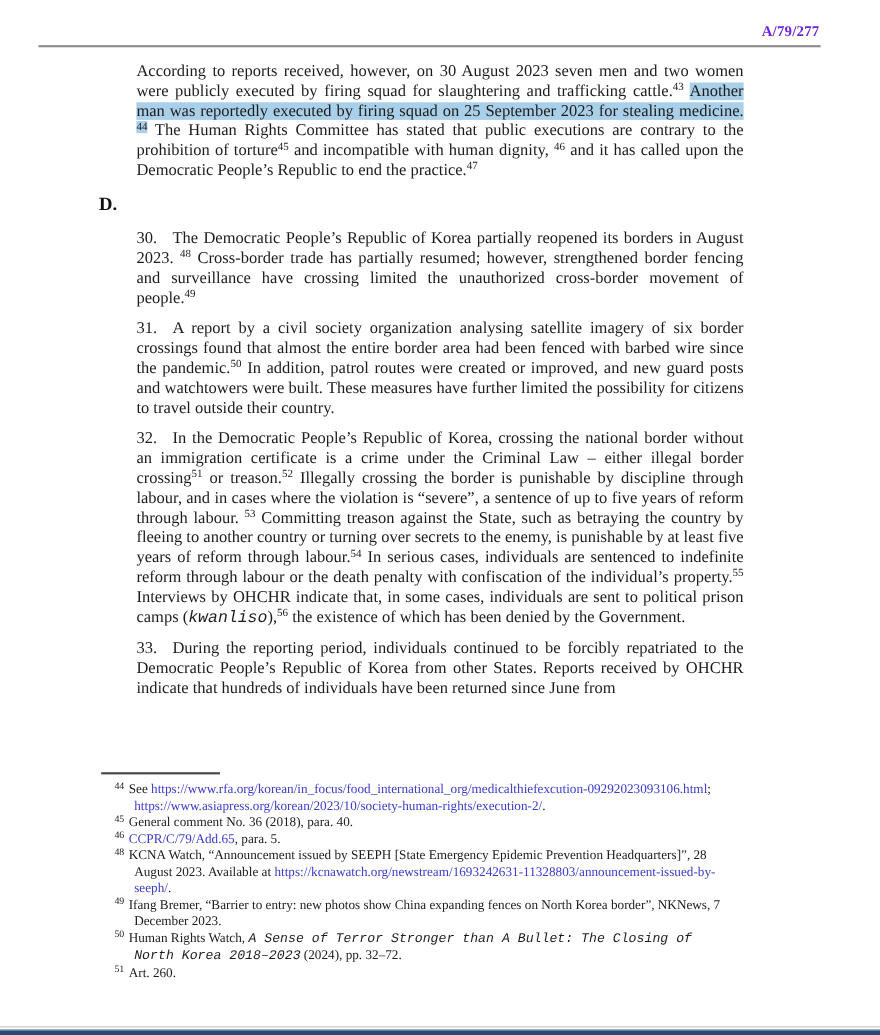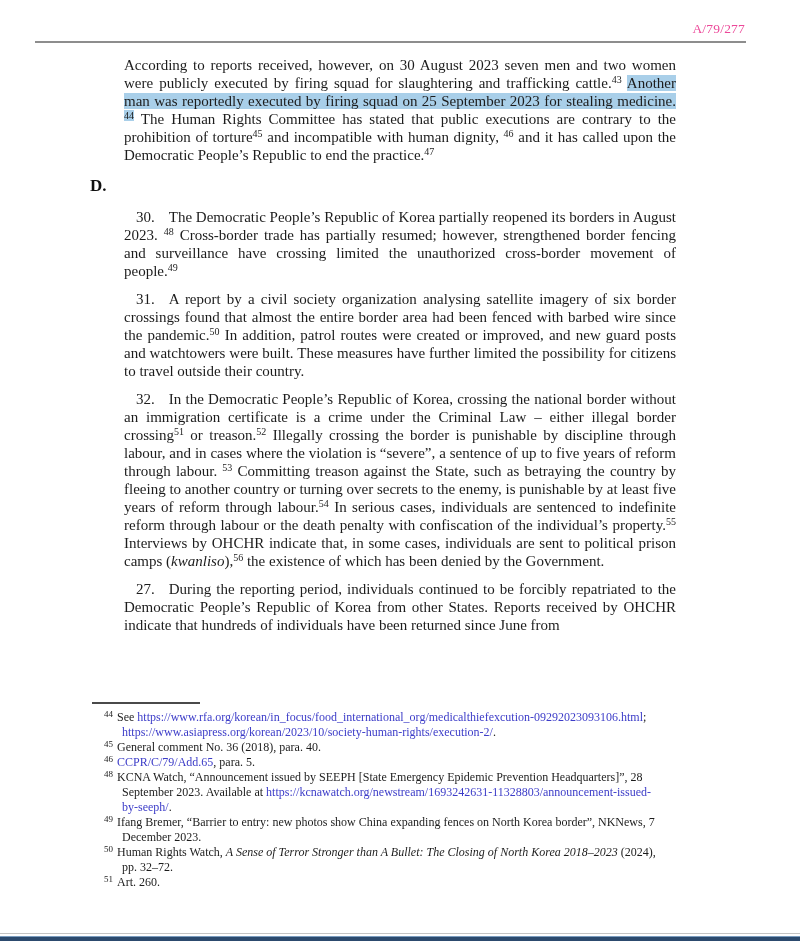--- a/index.html
+++ b/index.html
@@ -3,39 +3,39 @@
 <meta charset="utf-8">
 <style>
   html,body{margin:0;padding:0;background:#ffffff;}
   .page{
     position:relative;width:800px;height:941px;background:#ffffff;
     font-family:"Liberation Serif","DejaVu Serif",serif;color:#1c1c1c;
     overflow:hidden;
   }
   .doc-symbol{
     position:absolute;top:21px;right:55px;
-    font-size:13.5px;font-weight:normal;letter-spacing:.2px;color:#ec4899;
+    font-size:13.5px;font-weight:bold;letter-spacing:.2px;color:#6d28d9;
   }
   .header-rule{
     position:absolute;top:41px;left:35px;width:711px;height:0;
     border-top:2px solid #8d8d8d;
   }
   .body-content{position:absolute;top:56px;left:124px;width:552px;}
   p.body-para{
     margin:0 0 10px 0;font-size:15px;line-height:18px;text-align:justify;
   }
   h2.section{
     margin:12px 0 12px -34px;display:flex;align-items:baseline;
     font-size:17px;line-height:20px;font-weight:bold;color:#101010;
   }
   .h-letter{width:34px;flex:0 0 34px;}
-  .pnum{padding-right:14px;margin-left:12px;}
+  .pnum{padding-right:14px;}
   sup.sup{font-size:10px;line-height:0;position:relative;top:-5px;vertical-align:baseline;}
   .hl{background:var(--hl,#a9cfe9);}
-  em{font-style:italic;}
+  em{font-style:italic;font-family:Liberation Mono, monospace;}
   a.link{color:var(--link,#3c3cc8);text-decoration:none;overflow-wrap:anywhere;cursor:pointer;}
   .fn-rule{
     position:absolute;top:702px;left:92px;width:108px;height:0;
     border-top:2px solid #4a4a4a;
   }
   .footnotes{
     position:absolute;top:710px;left:104px;width:556px;
     font-size:12px;line-height:15px;color:#1c1c1c;
   }
   .fn{padding-left:18px;text-indent:-18px;}
@@ -51,29 +51,29 @@
   <div class="header-rule"></div>
 
   <div class="body-content">
       <p class="body-para"><span>According to reports received, however, on 30 August 2023 seven men and two women were publicly executed by firing squad for slaughtering and trafficking cattle.</span><sup class="sup">43</sup><span> </span><span class="hl">Another man was reportedly executed by firing squad on 25 September 2023 for stealing medicine. </span><sup class="sup hl">44</sup><span> The Human Rights Committee has stated that public executions are contrary to the prohibition of torture</span><sup class="sup">45</sup><span> and incompatible with human dignity, </span><sup class="sup">46</sup><span> and it has called upon the Democratic People’s Republic to end the practice.</span><sup class="sup">47</sup></p>
       <h2 class="section">
         <span class="h-letter">D.</span>
       </h2>
       <p class="body-para"><span class="pnum">30.</span><span>The Democratic People’s Republic of Korea partially reopened its borders in August 2023. </span><sup class="sup">48</sup><span> Cross-border trade has partially resumed; however, strengthened border fencing and surveillance have crossing limited the unauthorized cross-border movement of people.</span><sup class="sup">49</sup></p>
       <p class="body-para"><span class="pnum">31.</span><span>A report by a civil society organization analysing satellite imagery of six border crossings found that almost the entire border area had been fenced with barbed wire since the pandemic.</span><sup class="sup">50</sup><span> In addition, patrol routes were created or improved, and new guard posts and watchtowers were built. These measures have further limited the possibility for citizens to travel outside their country.</span></p>
       <p class="body-para"><span class="pnum">32.</span><span>In the Democratic People’s Republic of Korea, crossing the national border without an immigration certificate is a crime under the Criminal Law – either illegal border crossing</span><sup class="sup">51</sup><span> or treason.</span><sup class="sup">52</sup><span> Illegally crossing the border is punishable by discipline through labour, and in cases where the violation is “severe”, a sentence of up to five years of reform through labour. </span><sup class="sup">53</sup><span> Committing treason against the State, such as betraying the country by fleeing to another country or turning over secrets to the enemy, is punishable by at least five years of reform through labour.</span><sup class="sup">54</sup><span> In serious cases, individuals are sentenced to indefinite reform through labour or the death penalty with confiscation of the individual’s property.</span><sup class="sup">55</sup><span> Interviews by OHCHR indicate that, in some cases, individuals are sent to political prison camps (</span><em>kwanliso</em><span>),</span><sup class="sup">56</sup><span> the existence of which has been denied by the Government.</span></p>
-      <p class="body-para"><span class="pnum">27.</span><span>During the reporting period, individuals continued to be forcibly repatriated to the Democratic People’s Republic of Korea from other States. Reports received by OHCHR indicate that hundreds of individuals have been returned since June from</span></p>
+      <p class="body-para"><span class="pnum">33.</span><span>During the reporting period, individuals continued to be forcibly repatriated to the Democratic People’s Republic of Korea from other States. Reports received by OHCHR indicate that hundreds of individuals have been returned since June from</span></p>
     </div>
 
   <div class="fn-rule"></div>
   <div class="footnotes">
       <div class="fn"><sup class="fn-num">44</sup><span>See </span><a class="link" href="#">https://www.rfa.org/korean/in_focus/food_international_org/medicalthiefexcution-09292023093106.html</a><span>; </span><a class="link" href="#">https://www.asiapress.org/korean/2023/10/society-human-rights/execution-2/</a><span>.</span></div>
       <div class="fn"><sup class="fn-num">45</sup><span>General comment No. 36 (2018), para. 40.</span></div>
       <div class="fn"><sup class="fn-num">46</sup><a class="link" href="#">CCPR/C/79/Add.65</a><span>, para. 5.</span></div>
-      <div class="fn"><sup class="fn-num">48</sup><span>KCNA Watch, “Announcement issued by SEEPH [State Emergency Epidemic Prevention Headquarters]”, 28 September 2023. Available at </span><a class="link" href="#">https://kcnawatch.org/newstream/1693242631-11328803/announcement-issued-by-seeph/</a><span>.</span></div>
+      <div class="fn"><sup class="fn-num">48</sup><span>KCNA Watch, “Announcement issued by SEEPH [State Emergency Epidemic Prevention Headquarters]”, 28 August 2023. Available at </span><a class="link" href="#">https://kcnawatch.org/newstream/1693242631-11328803/announcement-issued-by-seeph/</a><span>.</span></div>
       <div class="fn"><sup class="fn-num">49</sup><span>Ifang Bremer, “Barrier to entry: new photos show China expanding fences on North Korea border”, NKNews, 7 December 2023.</span></div>
       <div class="fn"><sup class="fn-num">50</sup><span>Human Rights Watch, </span><em>A Sense of Terror Stronger than A Bullet: The Closing of North Korea 2018–2023</em><span> (2024), pp. 32–72.</span></div>
       <div class="fn"><sup class="fn-num">51</sup><span>Art. 260.</span></div>
     </div>
 
   <div class="strip-gray"></div>
   <div class="strip-navy"></div>
 </div>
 
 </body></html>

